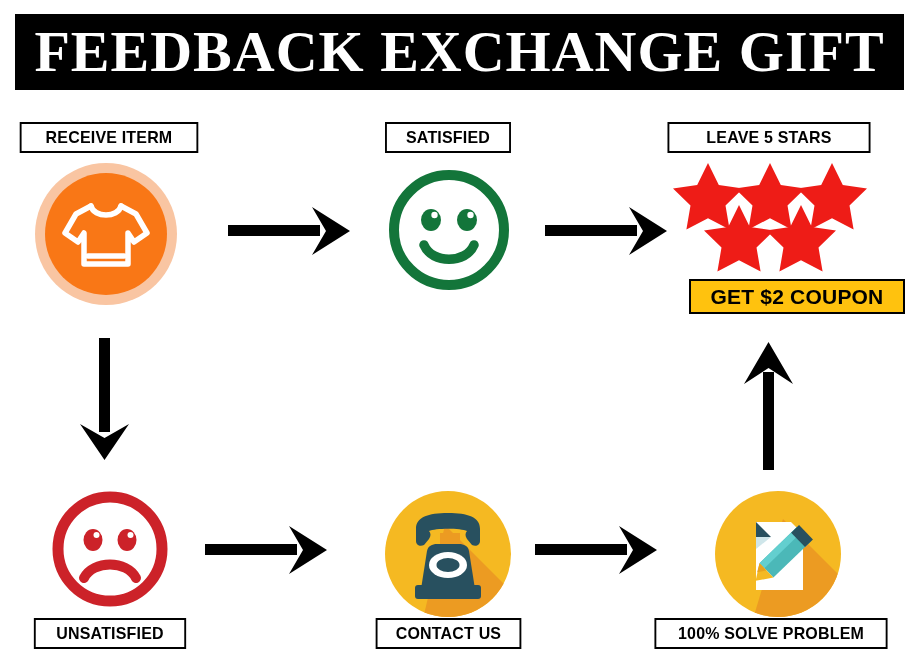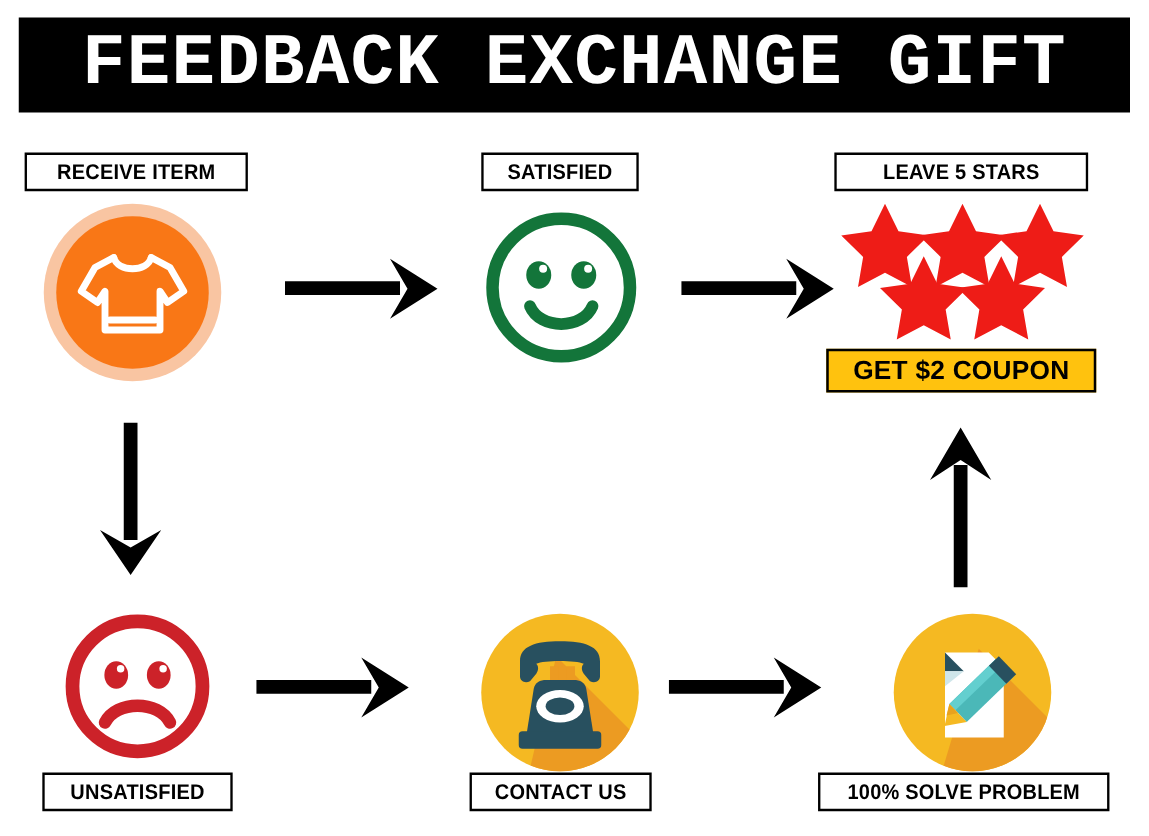--- a/index.html
+++ b/index.html
@@ -27,21 +27,21 @@
     top: 14px;
     width: 889px;
     height: 76px;
     background: #000000;
     display: flex;
     align-items: center;
     justify-content: center;
   }
   .title-text {
     color: #ffffff;
-    font-family: Liberation Mono, monospace;
+    font-family: Liberation Serif, serif;
     font-weight: bold;
     font-size: 58px;
     letter-spacing: 1px;
     line-height: 1;
     white-space: nowrap;
     transform: scaleX(1.0);
   }
 
   
   .label-box {
@@ -69,20 +69,21 @@
     color: #000000;
     font-family: "Liberation Sans", sans-serif;
     font-weight: bold;
     font-size: 21px;
     display: flex;
     align-items: center;
     justify-content: center;
     box-sizing: border-box;
     white-space: nowrap;
     letter-spacing: 0.2px;
+    margin-left: 28px;
   }
 
   
   .node-icon {
     position: absolute;
   }
   .node-icon svg { display: block; }
 
   
   .arrow { position: absolute; }

